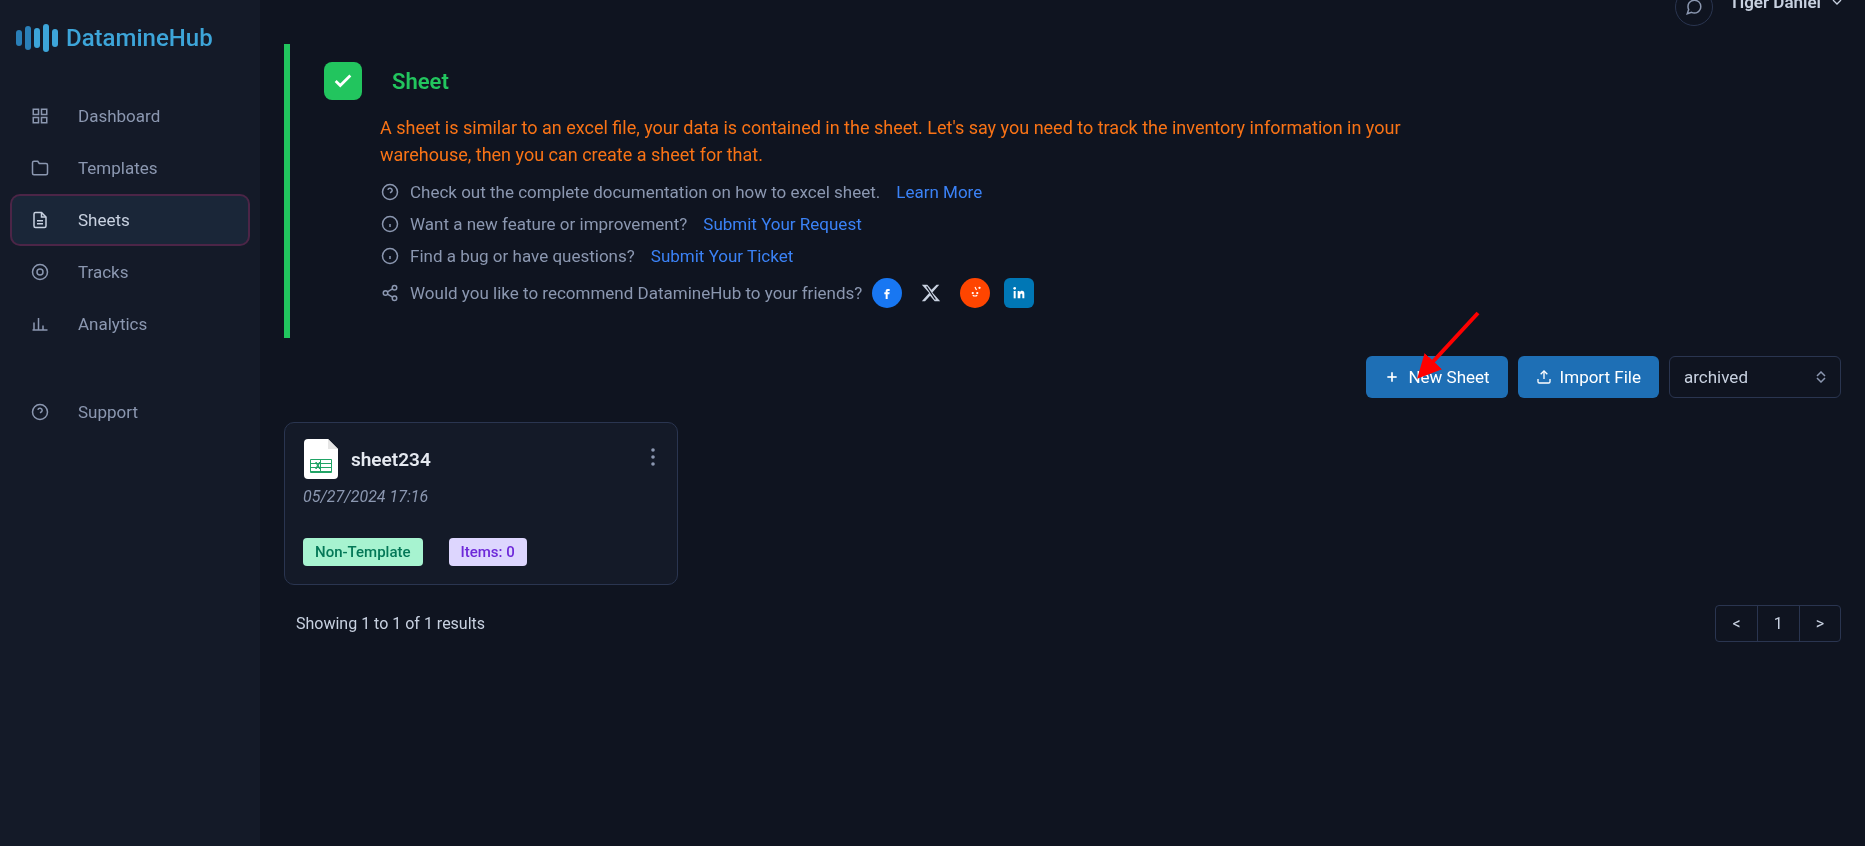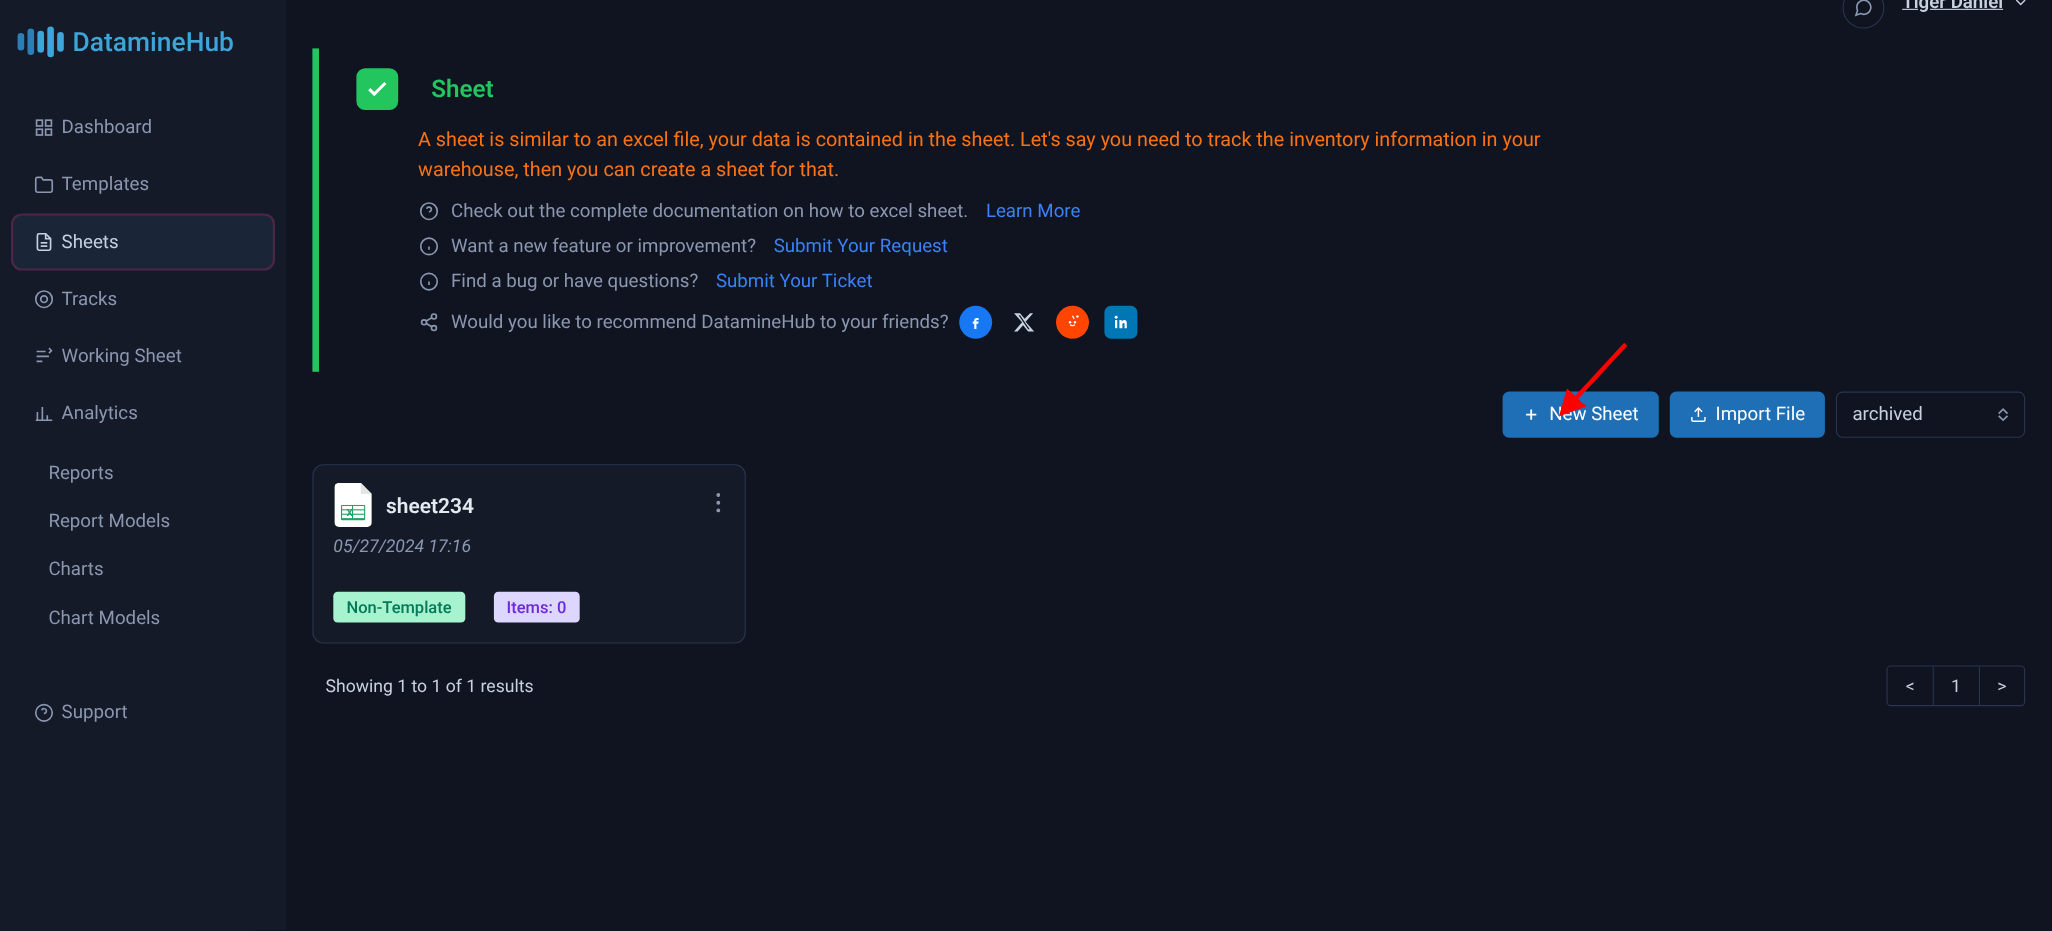--- a/index.html
+++ b/index.html
@@ -40,21 +40,21 @@
     .logo-bar.b5 { height: 18px; background: #3da5d9; }
     .logo-text {
       color: #3da5d9;
       font-size: 24px;
       font-weight: 500;
     }
     .nav-list { list-style: none; padding: 0 12px; }
     .nav-item {
       display: flex;
       align-items: center;
-      gap: 6px;
+      gap: 28px;
       padding: 14px 18px;
       color: #8b97b0;
       font-size: 17px;
       border-radius: 8px;
       cursor: pointer;
       margin-bottom: 4px;
     }
     .nav-item.active {
       background: #1a2638;
       color: #c8d1e0;
@@ -84,21 +84,20 @@
     }
     
     
     .header {
       height: 30px;
       display: flex;
       align-items: flex-start;
       justify-content: flex-end;
       padding: 0 20px;
       gap: 16px;
-      text-decoration: underline;
     }
     .chat-icon {
       width: 38px; height: 38px;
       border-radius: 50%;
       border: 1px solid #2a3550;
       display: flex; align-items: center; justify-content: center;
       color: #8b97b0;
       cursor: pointer;
       margin-top: -12px;
     }
@@ -355,47 +354,30 @@
         <svg width="18" height="18" viewBox="0 0 24 24" fill="none" stroke="currentColor" stroke-width="2">
             <circle cx="12" cy="12" r="10"></circle>
             <circle cx="12" cy="12" r="4"></circle>
           </svg>
       </span>
       <span>Tracks</span>
     </li>
     <li class="nav-item">
       <span class="nav-item-icon">
         <svg width="18" height="18" viewBox="0 0 24 24" fill="none" stroke="currentColor" stroke-width="2">
-            <line x1="3" y1="6" x2="14" y2="6"></line>
-            <line x1="3" y1="12" x2="18" y2="12"></line>
-            <line x1="3" y1="18" x2="10" y2="18"></line>
-            <polyline points="18 16 21 19 18 22" transform="translate(0,-14)"></polyline>
-          </svg>
-      </span>
-      <span>Working Sheet</span>
-    </li>
-    <li class="nav-item">
-      <span class="nav-item-icon">
-        <svg width="18" height="18" viewBox="0 0 24 24" fill="none" stroke="currentColor" stroke-width="2">
             <line x1="4" y1="20" x2="4" y2="10"></line>
             <line x1="10" y1="20" x2="10" y2="4"></line>
             <line x1="16" y1="20" x2="16" y2="14"></line>
             <line x1="2" y1="20" x2="22" y2="20"></line>
           </svg>
       </span>
       <span>Analytics</span>
     </li>
   </ul>
 
-  <ul class="nav-sub-list">
-    <li class="nav-sub-item">Reports</li>
-    <li class="nav-sub-item">Report Models</li>
-    <li class="nav-sub-item">Charts</li>
-    <li class="nav-sub-item">Chart Models</li>
-  </ul>
 
   <ul class="nav-list nav-section-gap">
     <li class="nav-item">
       <span class="nav-item-icon">
         <svg width="18" height="18" viewBox="0 0 24 24" fill="none" stroke="currentColor" stroke-width="2">
             <circle cx="12" cy="12" r="10"></circle>
             <path d="M9.09 9a3 3 0 0 1 5.83 1c0 2-3 3-3 3"></path>
             <line x1="12" y1="17" x2="12.01" y2="17"></line>
           </svg>
       </span>

